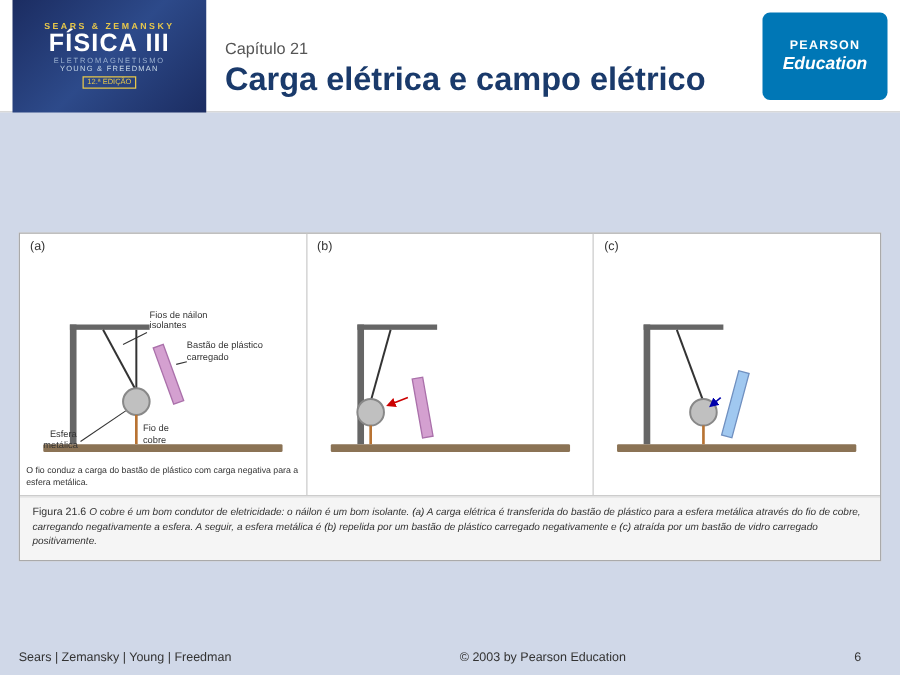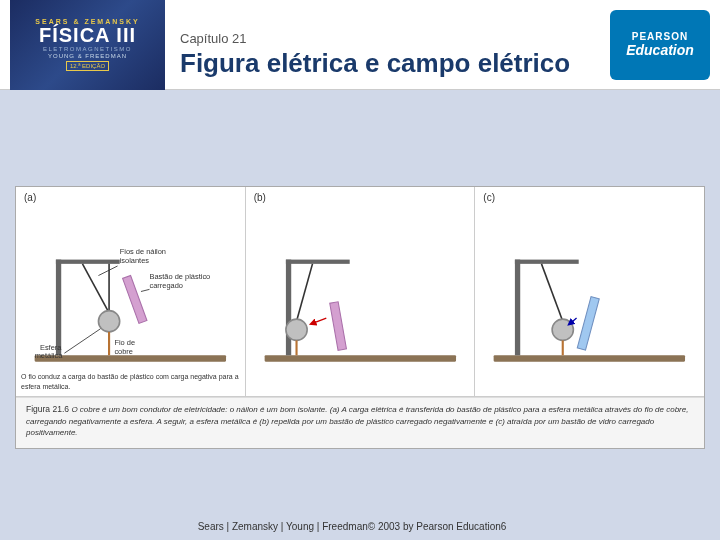--- a/index.html
+++ b/index.html
@@ -135,21 +135,21 @@
     
     .footer {
       position: absolute;
       bottom: 0;
       left: 0;
       width: 704px;
       height: 28px;
       background: #d0d8e8;
       display: flex;
       align-items: center;
-      justify-content: center;
+      justify-content: space-between;
       padding: 0 15px;
       font-size: 10px;
       color: #333;
     }
 
     
     .book-logo {
       width: 155px;
       height: 110px;
       background: linear-gradient(135deg, #1a2a5e 0%, #2d4a8a 50%, #1a2a5e 100%);
@@ -199,21 +199,21 @@
 <div class="header">
   <div class="book-logo">
     <div class="book-logo-top">SEARS &amp; ZEMANSKY</div>
     <div class="book-logo-title">FÍSICA III</div>
     <div class="book-logo-subtitle">ELETROMAGNETISMO</div>
     <div class="book-logo-authors">YOUNG &amp; FREEDMAN</div>
     <div class="book-logo-edition">12.ª EDIÇÃO</div>
   </div>
   <div class="header-title-block">
     <div class="header-capitulo">Capítulo 21</div>
-    <div class="header-title">Figura elétrica e campo elétrico</div>
+    <div class="header-title">Carga elétrica e campo elétrico</div>
   </div>
   <div class="pearson-logo">
     <div class="pearson-logo-text-top">PEARSON</div>
     <div class="pearson-logo-text-bottom">Education</div>
   </div>
 </div>
 
 <div class="main">
   <div class="figure-box">
 

